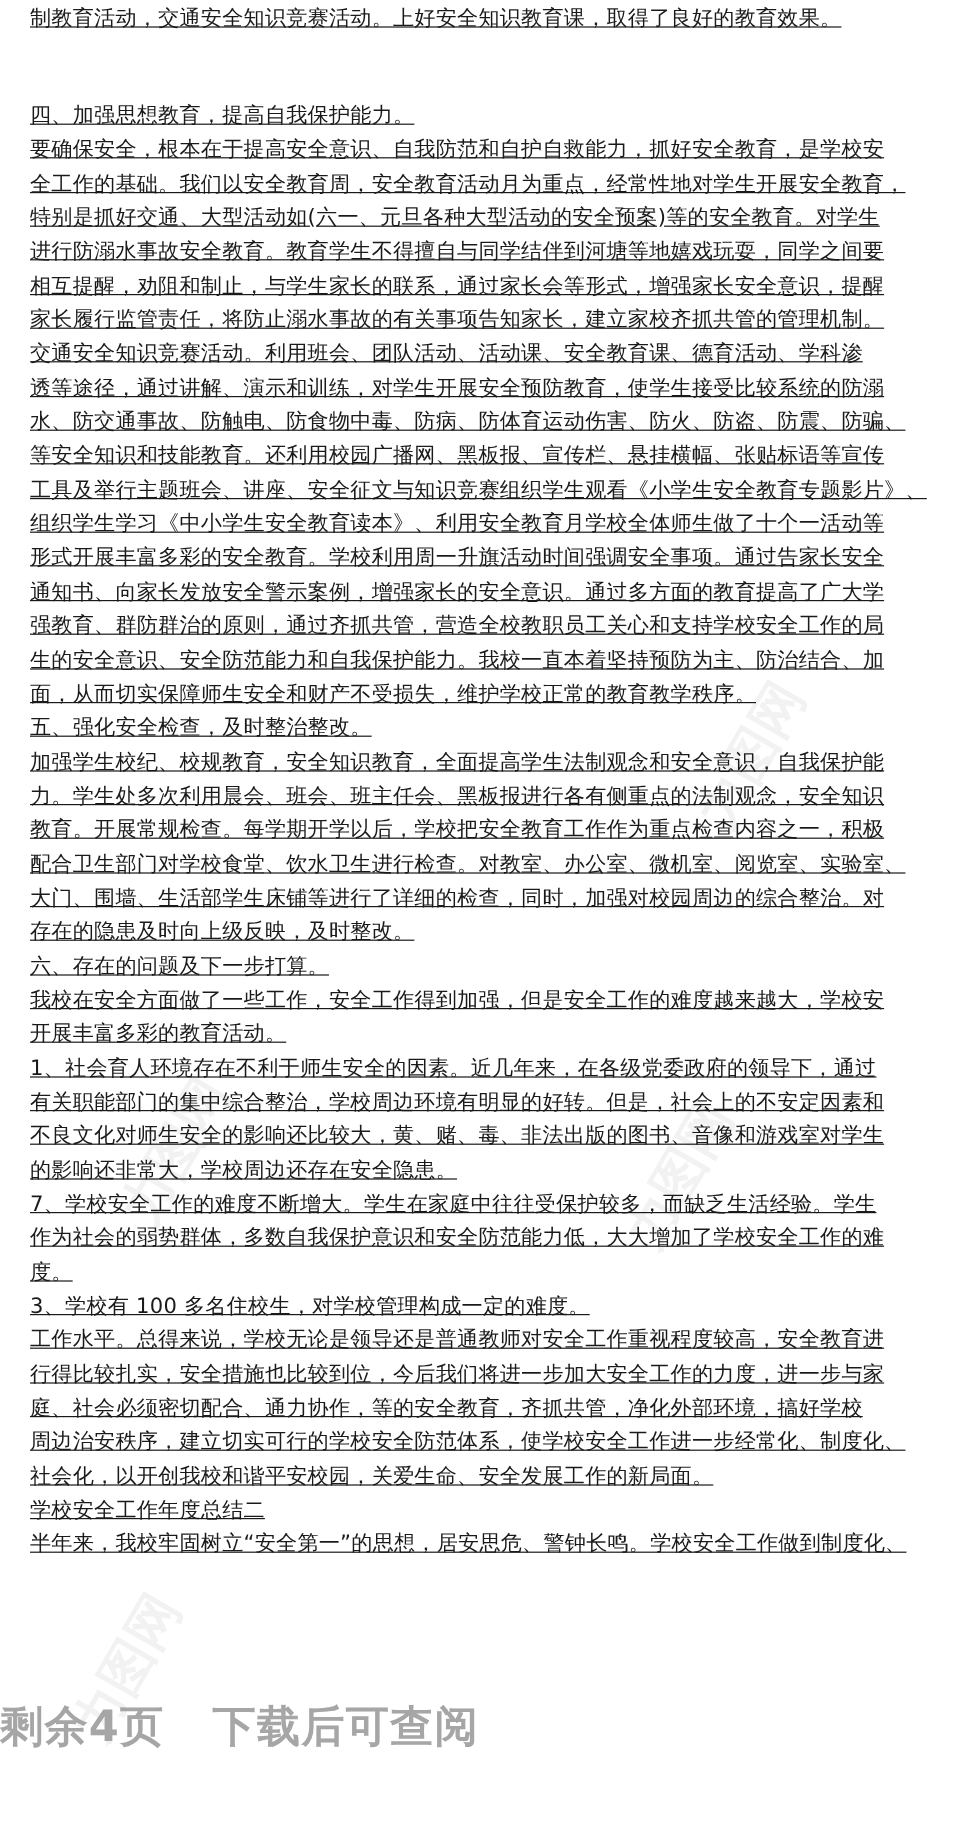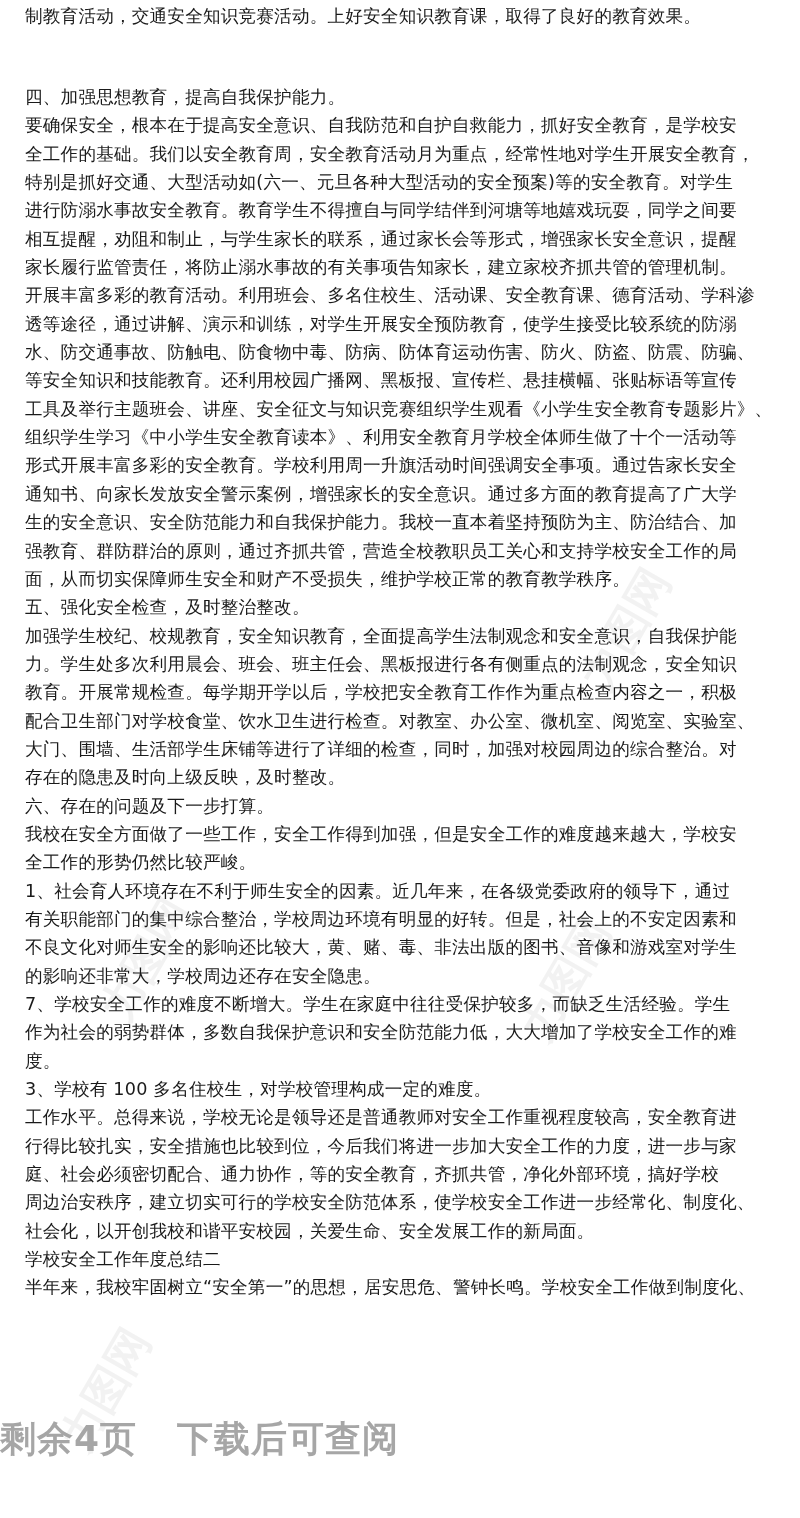--- a/index.html
+++ b/index.html
@@ -5,21 +5,21 @@
   html, body { margin: 0; padding: 0; background: #ffffff; }
   body {
     width: 800px; height: 1518px; position: relative; overflow: hidden;
     font-family: "DejaVu Sans", "Liberation Sans", sans-serif;
     color: #1a1a1a;
   }
   .doc {
     position: absolute; left: 25px; top: 0; width: 760px;
     font-size: 17.6px; line-height: 28.35px; letter-spacing: 0.2px;
   }
-  .line { white-space: nowrap; height: 28.35px; overflow: visible; }
+  .line { white-space: nowrap; height: 28.35px; overflow: visible; text-decoration: underline; }
   .first { position: absolute; top: 0px; left: 0; }
   .body-lines { position: absolute; top: 83px; left: 0; }
   .watermark {
     position: absolute; color: rgba(0,0,0,0.05); font-size: 44px; font-weight: bold;
     transform: rotate(-60deg); pointer-events: none; white-space: nowrap;
   }
   .footer {
     position: absolute; left: 0; width: 800px; top: 1415px; text-align: left;
     font-family: "DejaVu Sans", sans-serif; font-weight: bold; font-size: 36px;
     color: #a6a6a6; letter-spacing: 1px;
@@ -37,41 +37,41 @@
 <div class="doc">
   <div class="line first" style="top:2px;">制教育活动，交通安全知识竞赛活动。上好安全知识教育课，取得了良好的教育效果。</div>
   <div class="body-lines" id="body-lines">
       <div class="line">四、加强思想教育，提高自我保护能力。</div>
       <div class="line">要确保安全，根本在于提高安全意识、自我防范和自护自救能力，抓好安全教育，是学校安</div>
       <div class="line">全工作的基础。我们以安全教育周，安全教育活动月为重点，经常性地对学生开展安全教育，</div>
       <div class="line">特别是抓好交通、大型活动如(六一、元旦各种大型活动的安全预案)等的安全教育。对学生</div>
       <div class="line">进行防溺水事故安全教育。教育学生不得擅自与同学结伴到河塘等地嬉戏玩耍，同学之间要</div>
       <div class="line">相互提醒，劝阻和制止，与学生家长的联系，通过家长会等形式，增强家长安全意识，提醒</div>
       <div class="line">家长履行监管责任，将防止溺水事故的有关事项告知家长，建立家校齐抓共管的管理机制。</div>
-      <div class="line">开展丰富多彩的教育活动。利用班会、多名住校生、活动课、安全教育课、德育活动、学科渗</div>
+      <div class="line">交通安全知识竞赛活动。利用班会、团队活动、活动课、安全教育课、德育活动、学科渗</div>
       <div class="line">透等途径，通过讲解、演示和训练，对学生开展安全预防教育，使学生接受比较系统的防溺</div>
       <div class="line">水、防交通事故、防触电、防食物中毒、防病、防体育运动伤害、防火、防盗、防震、防骗、</div>
       <div class="line">等安全知识和技能教育。还利用校园广播网、黑板报、宣传栏、悬挂横幅、张贴标语等宣传</div>
       <div class="line">工具及举行主题班会、讲座、安全征文与知识竞赛组织学生观看《小学生安全教育专题影片》、</div>
       <div class="line">组织学生学习《中小学生安全教育读本》、利用安全教育月学校全体师生做了十个一活动等</div>
       <div class="line">形式开展丰富多彩的安全教育。学校利用周一升旗活动时间强调安全事项。通过告家长安全</div>
       <div class="line">通知书、向家长发放安全警示案例，增强家长的安全意识。通过多方面的教育提高了广大学</div>
+      <div class="line">强教育、群防群治的原则，通过齐抓共管，营造全校教职员工关心和支持学校安全工作的局</div>
       <div class="line">生的安全意识、安全防范能力和自我保护能力。我校一直本着坚持预防为主、防治结合、加</div>
-      <div class="line">强教育、群防群治的原则，通过齐抓共管，营造全校教职员工关心和支持学校安全工作的局</div>
       <div class="line">面，从而切实保障师生安全和财产不受损失，维护学校正常的教育教学秩序。</div>
       <div class="line">五、强化安全检查，及时整治整改。</div>
       <div class="line">加强学生校纪、校规教育，安全知识教育，全面提高学生法制观念和安全意识，自我保护能</div>
       <div class="line">力。学生处多次利用晨会、班会、班主任会、黑板报进行各有侧重点的法制观念，安全知识</div>
       <div class="line">教育。开展常规检查。每学期开学以后，学校把安全教育工作作为重点检查内容之一，积极</div>
       <div class="line">配合卫生部门对学校食堂、饮水卫生进行检查。对教室、办公室、微机室、阅览室、实验室、</div>
       <div class="line">大门、围墙、生活部学生床铺等进行了详细的检查，同时，加强对校园周边的综合整治。对</div>
       <div class="line">存在的隐患及时向上级反映，及时整改。</div>
       <div class="line">六、存在的问题及下一步打算。</div>
       <div class="line">我校在安全方面做了一些工作，安全工作得到加强，但是安全工作的难度越来越大，学校安</div>
-      <div class="line">全工作的形势仍然比较严峻。</div>
+      <div class="line">开展丰富多彩的教育活动。</div>
       <div class="line">1、社会育人环境存在不利于师生安全的因素。近几年来，在各级党委政府的领导下，通过</div>
       <div class="line">有关职能部门的集中综合整治，学校周边环境有明显的好转。但是，社会上的不安定因素和</div>
       <div class="line">不良文化对师生安全的影响还比较大，黄、赌、毒、非法出版的图书、音像和游戏室对学生</div>
       <div class="line">的影响还非常大，学校周边还存在安全隐患。</div>
       <div class="line">7、学校安全工作的难度不断增大。学生在家庭中往往受保护较多，而缺乏生活经验。学生</div>
       <div class="line">作为社会的弱势群体，多数自我保护意识和安全防范能力低，大大增加了学校安全工作的难</div>
       <div class="line">度。</div>
       <div class="line">3、学校有 100 多名住校生，对学校管理构成一定的难度。</div>
       <div class="line">工作水平。总得来说，学校无论是领导还是普通教师对安全工作重视程度较高，安全教育进</div>
       <div class="line">行得比较扎实，安全措施也比较到位，今后我们将进一步加大安全工作的力度，进一步与家</div>

